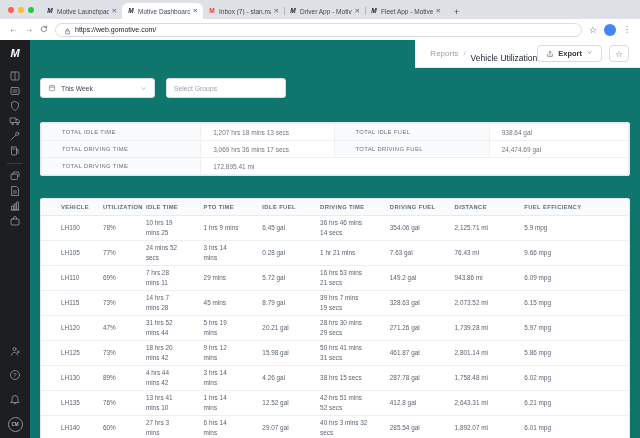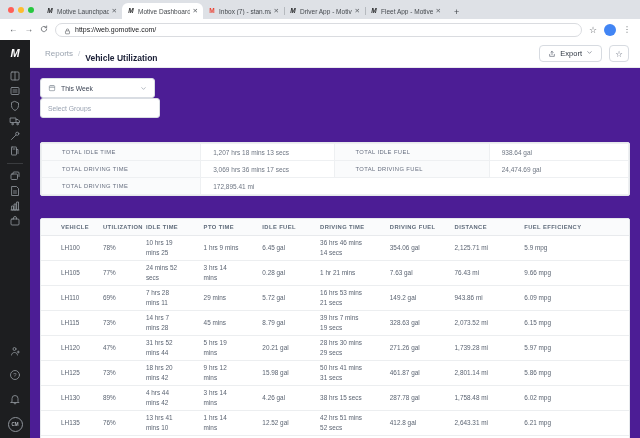--- a/index.html
+++ b/index.html
@@ -36,35 +36,35 @@
   .sidebar { width:30px; background:#1d1e20; display:flex; flex-direction:column; align-items:center;
              padding:7px 0 6px; flex:none; }
   .logo { color:#fff; font-weight:800; font-style:italic; font-size:11px; margin-bottom:11px; }
   .nav-icon { width:12px; height:12px; margin-bottom:3px; display:flex; align-items:center; justify-content:center; }
   .nav-icon svg { width:12px; height:12px; stroke:#8e939a; fill:none; stroke-width:1.7; stroke-linecap:round; stroke-linejoin:round; }
   .side-div { width:16px; height:1px; background:#3a3c3f; margin:3px 0 6px; }
   .side-bottom { margin-top:auto; display:flex; flex-direction:column; align-items:center; gap:9px; }
   .side-avatar { width:15px; height:15px; border-radius:50%; border:1px solid #8e939a; color:#aeb2b8;
                  font-size:4.6px; display:flex; align-items:center; justify-content:center; font-weight:bold; }
 
-  .main { flex:1; display:flex; flex-direction:column; background:#4c1d95; min-width:0; }
+  .main { flex:1; display:flex; flex-direction:column; background:#0f766e; min-width:0;align-items:flex-end; }
   .app-header { height:28px; background:#fff; border-bottom:1px solid #e9eaec; display:flex;
                 align-items:center; padding:0 11px 0 15px; flex:none; }
   .crumb { font-size:8px; color:#9aa3af; margin-right:5px; }
   .crumb-sep { font-size:8px; color:#c3c9d1; margin-right:5px; }
-  .page-title { font-size:8.5px; font-weight:bold; color:#1a1f36;margin-top:8px; }
+  .page-title { font-size:8.5px; font-weight:normal; color:#1a1f36;margin-top:8px; }
   .hdr-actions { margin-left:auto; display:flex; align-items:center; gap:7px; }
   .export-btn { height:17px; border:1px solid #d7dbe1; border-radius:4px; background:#fff;
-                display:flex; align-items:center; gap:4px; padding:0 8px; font-size:7.5px; font-weight:normal; color:#2e3642; }
+                display:flex; align-items:center; gap:4px; padding:0 8px; font-size:7.5px; font-weight:bold; color:#2e3642; }
   .export-btn svg, .chev svg { stroke:#4a5362; fill:none; stroke-width:1.8; stroke-linecap:round; stroke-linejoin:round; }
   .star-btn { width:20px; height:17px; border:1px solid #d7dbe1; border-radius:4px; background:#fff;
               color:#6b7280; font-size:8.5px; display:flex; align-items:center; justify-content:center; }
 
   .content { flex:1; padding:10px 10px 0; min-height:0; }
-  .filters { display:flex; margin-bottom:24px;flex-direction:column; }
+  .filters { display:flex; gap:11px; margin-bottom:24px; }
   .date-select { width:115px; height:20px; background:#fff; border:1px solid #d9dde3; border-radius:3px;
                  display:flex; align-items:center; gap:5px; padding:0 7px; font-size:6.8px; color:#3e4656; }
   .date-select svg { stroke:#6b7482; fill:none; stroke-width:1.7; }
   .date-select .chev { margin-left:auto; display:flex; }
   .filter-input { height:20px; background:#fff; border:1px solid #d9dde3; border-radius:3px;
                   font-size:6.8px; color:#3e4656; padding:0 7px; font-family:"Liberation Sans", sans-serif; }
   .filter-input::placeholder { color:#9aa3b2; }
   .w-groups { width:120px; } .w-vehicle { width:105px; }
 
   .card { background:#fff; border:1px solid #e5e8eb; border-radius:2px; }

